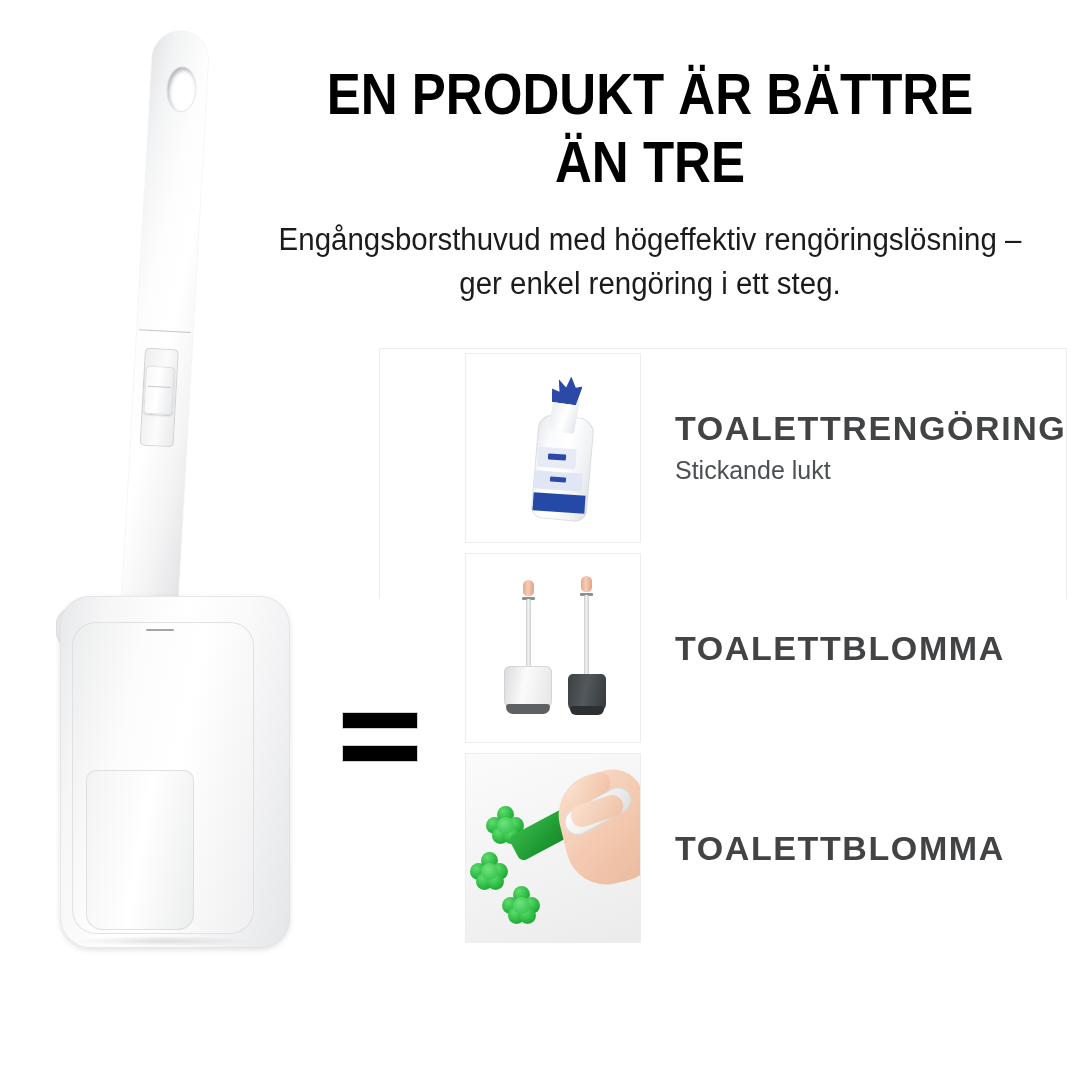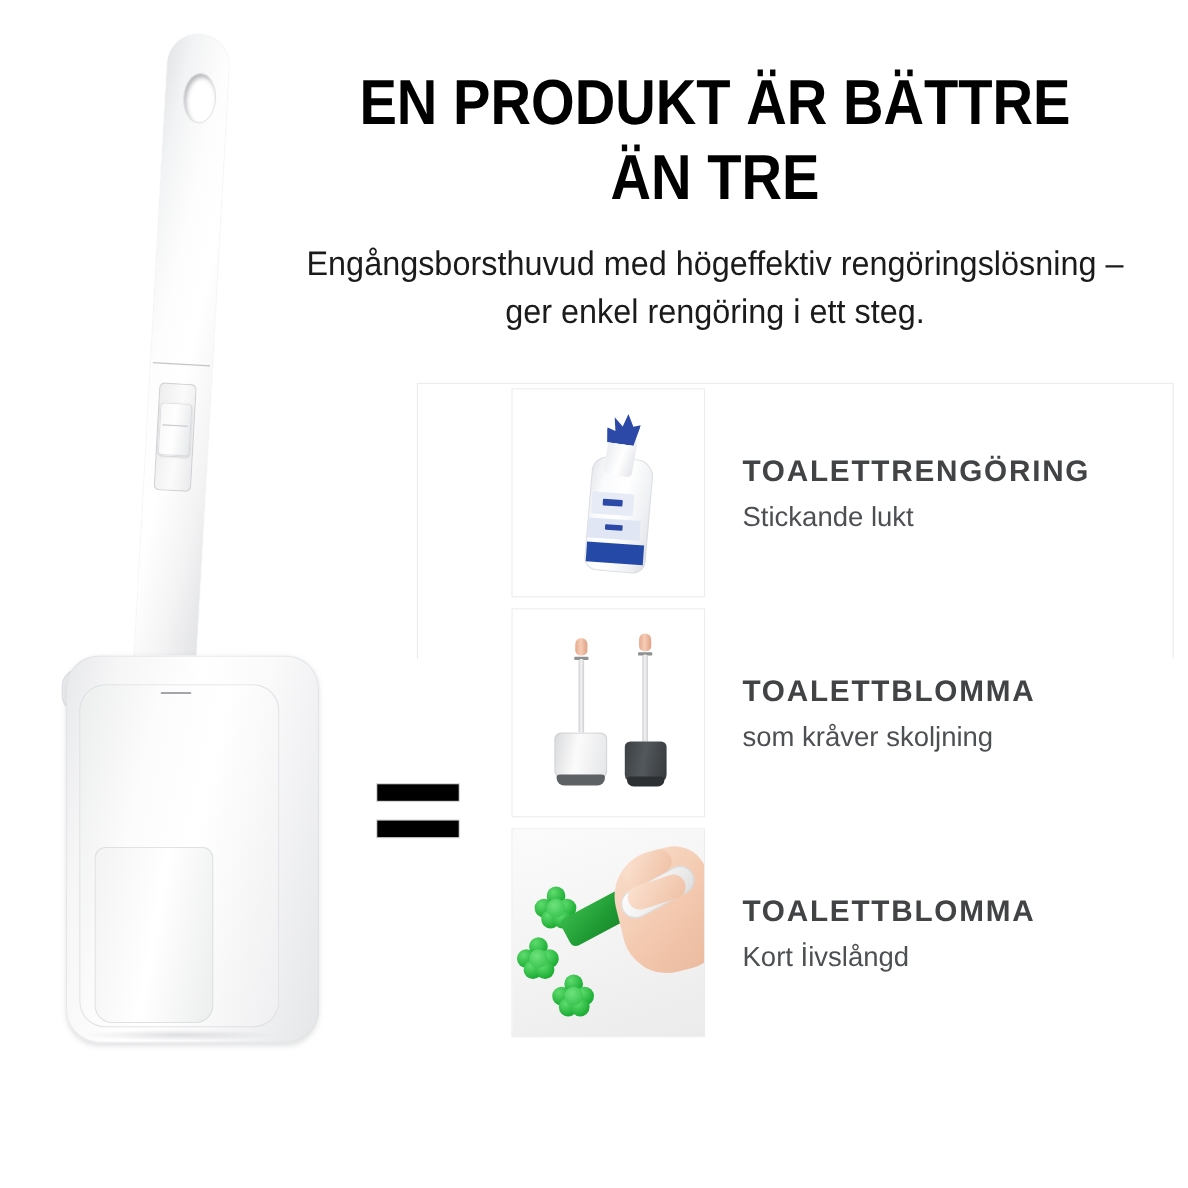--- a/index.html
+++ b/index.html
@@ -125,21 +125,21 @@
     border:1px solid #ececec;border-bottom:none;
   }
   .rows{position:absolute;left:379px;top:348px;width:690px;}
   .row{position:relative;height:200px;display:flex;align-items:center;}
   .thumb{
     position:relative;width:174px;height:188px;margin-left:86px;
     border:1px solid #ededed;background:#ffffff;flex:none;overflow:hidden;
   }
   .rowtext{margin-left:34px;}
   .rowtitle{
-    color:#414345;font-weight:bold;font-size:27px;letter-spacing:1.6px;
+    color:#414345;font-weight:bold;font-size:34px;letter-spacing:1.6px;
     line-height:36px;white-space:nowrap;
   }
   .rowdesc{
     color:#4d5052;font-size:25px;line-height:33px;margin-top:8px;
     white-space:nowrap;
   }
 
   
   .bottle{position:absolute;left:50%;top:20px;width:90px;height:150px;margin-left:-41px;}
   .bottle-body{
@@ -328,21 +328,20 @@
             <div class="knob" style="left:115px;top:22px;"></div>
             <div class="collar" style="left:114px;top:39px;"></div>
             <div class="stick" style="left:118px;top:41px;height:84px;"></div>
           </div>
           <div class="holder-r"></div>
           <div class="holder-r-base"></div>
         </div>
       </div>
       <div class="rowtext">
         <div class="rowtitle">TOALETTBLOMMA</div>
-        <div class="rowdesc">som kråver skoljning</div>
       </div>
     </div>
 
     <div class="row">
       <div class="thumb">
         <div class="gel">
           <div class="flower fl1">
             <span class="p1"></span>
               <span class="p2"></span>
               <span class="p3"></span>
@@ -369,18 +368,17 @@
           <div class="tube"></div>
           <div class="tube-tip"></div>
           <div class="hand"></div>
           <div class="applicator"></div>
           <div class="finger f1"></div>
           <div class="finger f2"></div>
         </div>
       </div>
       <div class="rowtext">
         <div class="rowtitle">TOALETTBLOMMA</div>
-        <div class="rowdesc">Kort İivslångd</div>
       </div>
     </div>
 
   </div>
 </div>
 
 </body></html>

